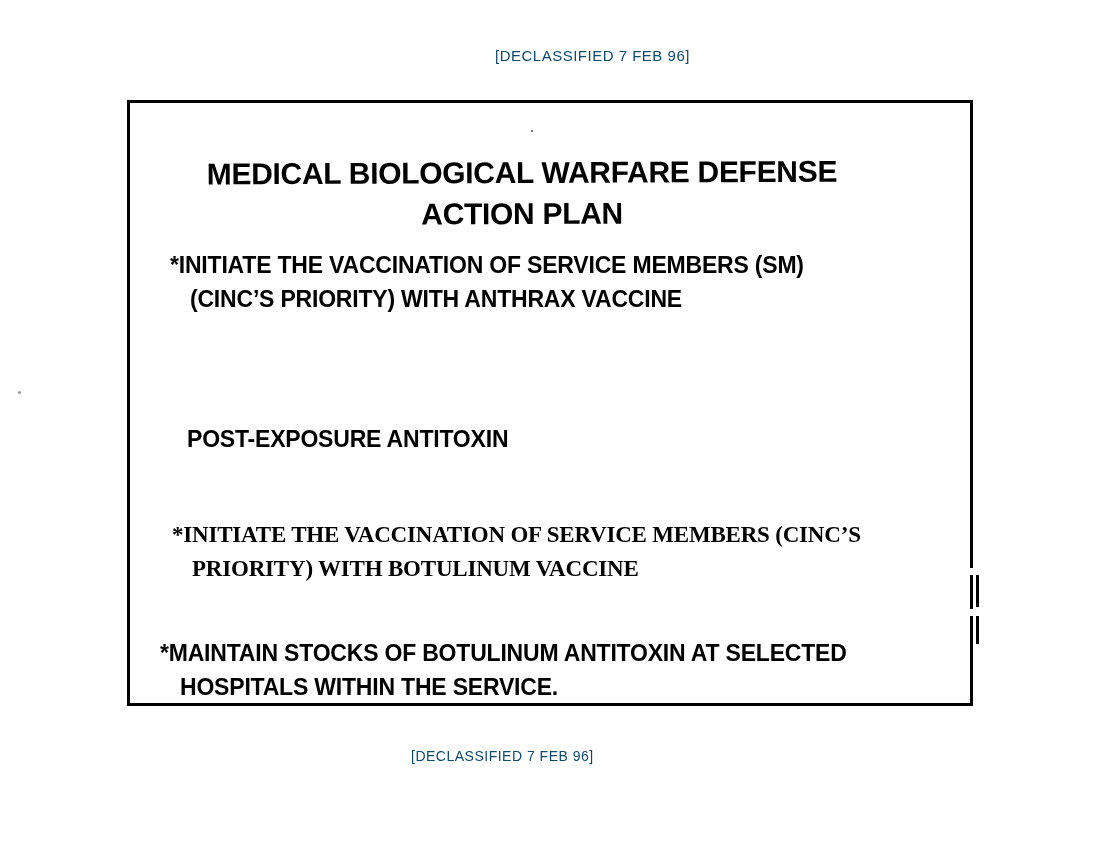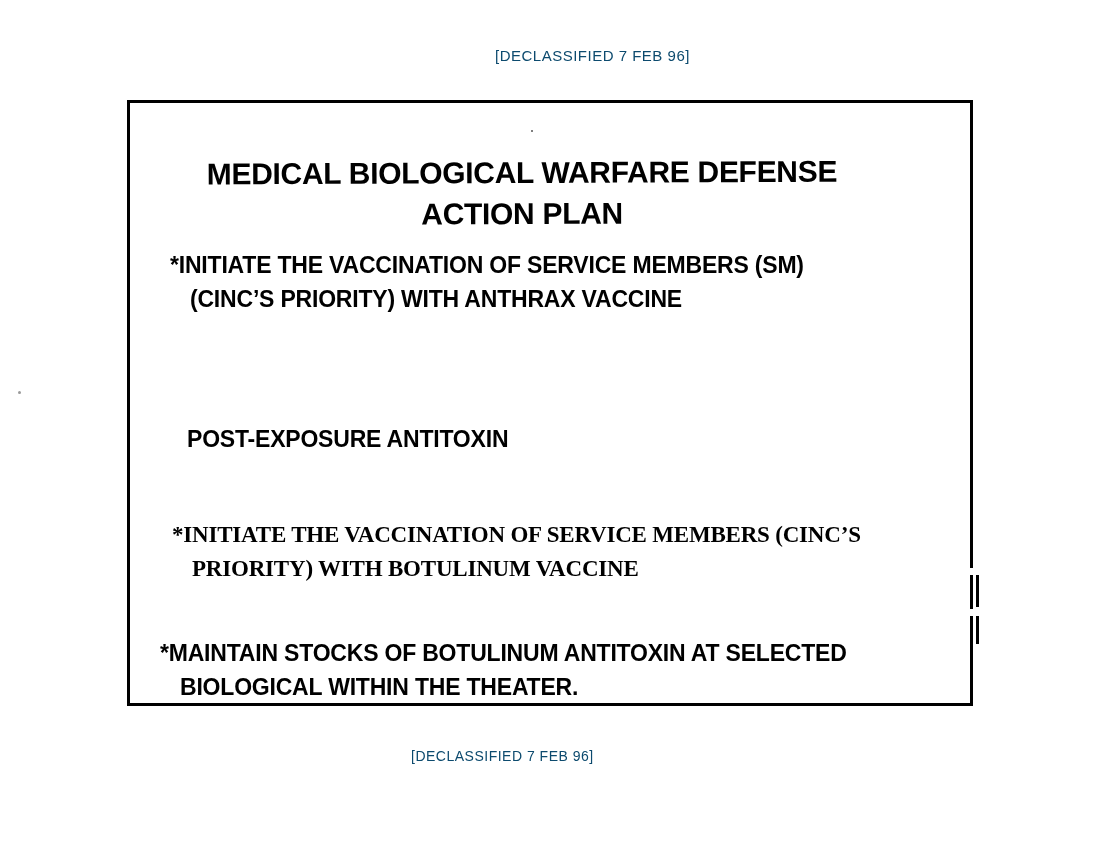--- a/index.html
+++ b/index.html
@@ -126,16 +126,16 @@
   <div class="bline indent">POST-EXPOSURE ANTITOXIN</div>
 </div>
 
 <div class="bullet b4">
   <div class="bline">*INITIATE THE VACCINATION OF SERVICE MEMBERS (CINC’S</div>
   <div class="bline indent">PRIORITY) WITH BOTULINUM VACCINE</div>
 </div>
 
 <div class="bullet b5">
   <div class="bline">*MAINTAIN STOCKS OF BOTULINUM ANTITOXIN AT SELECTED</div>
-  <div class="bline indent">BIOLOGICAL WITHIN THE THEATER.</div>
+  <div class="bline indent">HOSPITALS WITHIN THE SERVICE.</div>
 </div>
 
 <div class="declassified bottom">[DECLASSIFIED 7 FEB 96]</div>
 
 </body></html>

